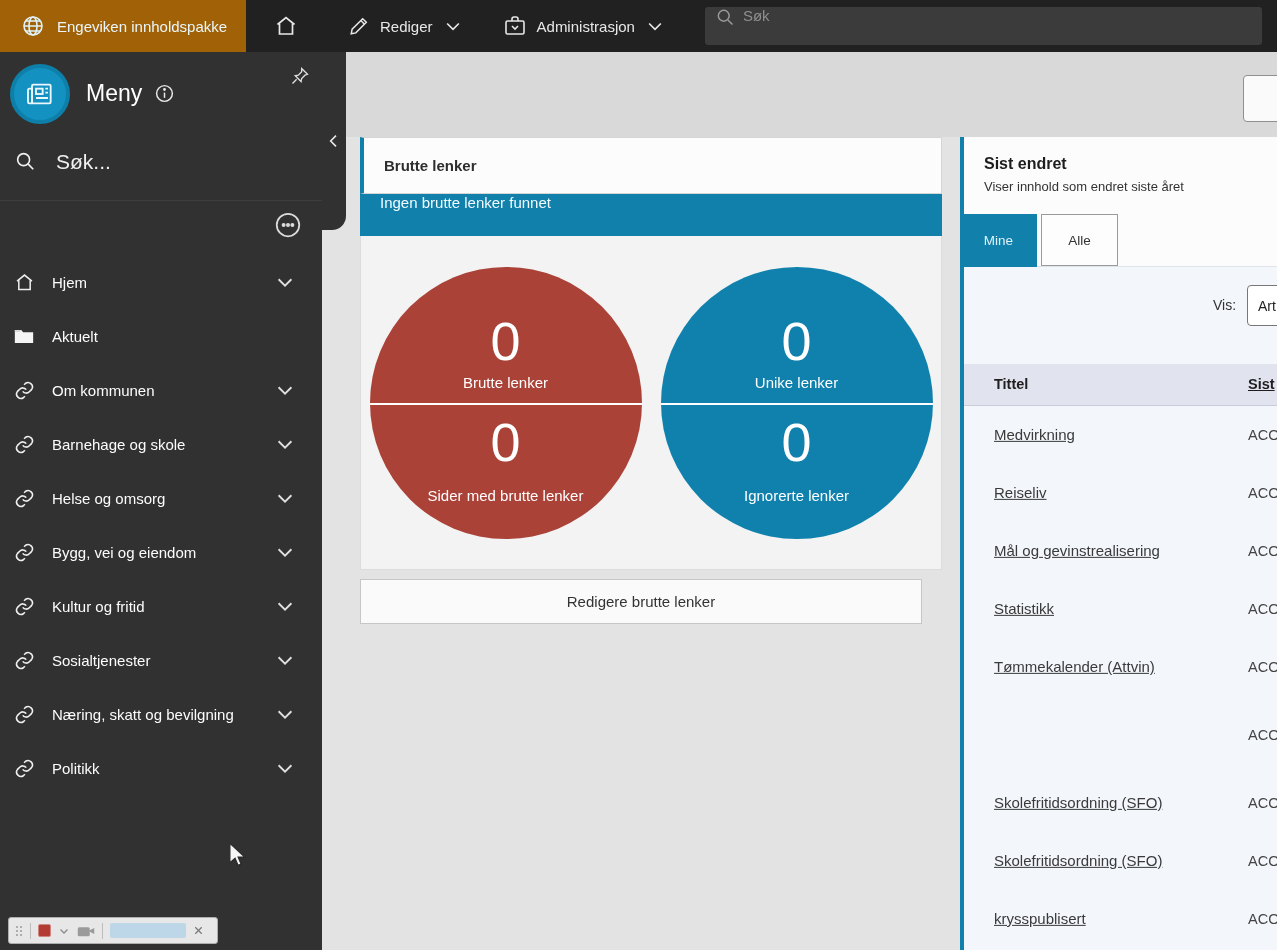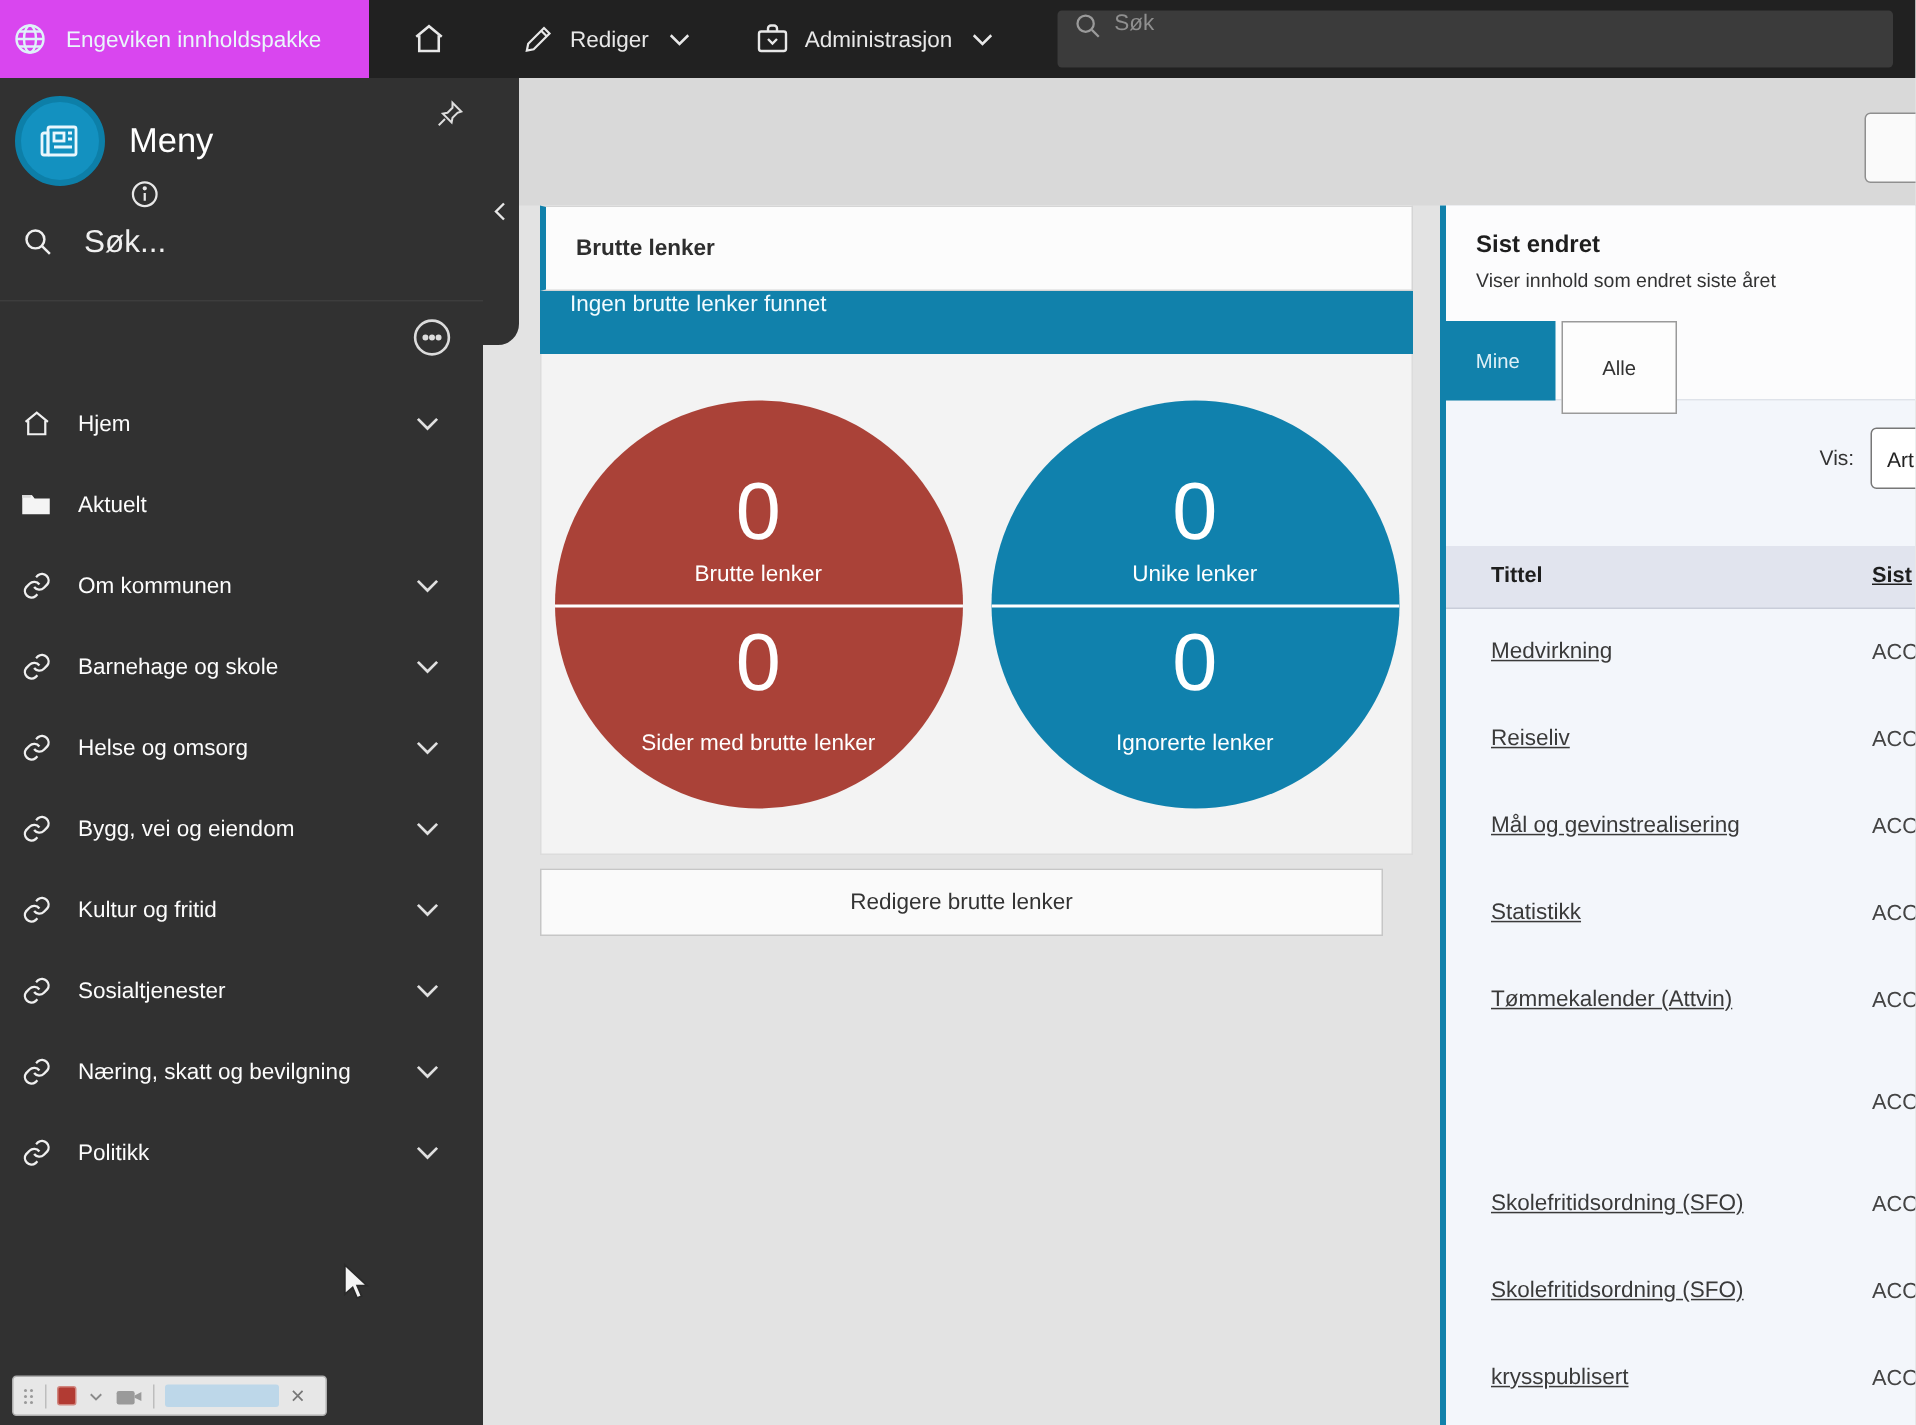--- a/index.html
+++ b/index.html
@@ -2,22 +2,22 @@
 <html><head>
 <meta charset="utf-8">
 <style>
   * { margin:0; padding:0; box-sizing:border-box; }
   html,body { width:1277px; height:950px; overflow:hidden; position:relative;
     background:#e3e3e3; font-family:"Liberation Sans", sans-serif; }
 
   
   .topbar { position:absolute; left:0; top:0; width:1277px; height:52px;
     background:#212121; z-index:30; display:flex; align-items:center; }
-  .brand { width:246px; height:52px; background:#d946ef; display:flex;
-    align-items:center; gap:12px; padding-left:8px; cursor:pointer; }
+  .brand { width:246px; height:52px; background:#a16207; display:flex;
+    align-items:center; gap:12px; padding-left:21px; cursor:pointer; }
   .brand span { color:#eaf6fb; font-size:15px; }
   .tb-btn { width:44px; height:44px; display:flex; align-items:center;
     justify-content:center; margin-left:18px; cursor:pointer; }
   .tb-group { display:flex; align-items:center; gap:10px; color:#e8e8e8;
     font-size:15px; margin-left:40px; cursor:pointer; }
   .tb-search { flex:1; margin:0 15px 0 40px; height:38px; background:#3b3b3b;
     border-radius:3px; display:flex; align-items:flex-start; padding:0 10px; gap:8px; }
   .tb-search input { flex:1; background:transparent; border:none; outline:none;
     color:#cfcfcf; font-size:15px; font-family:"Liberation Sans",sans-serif; }
   .tb-search input::placeholder { color:#8f8f8f; }
@@ -33,21 +33,21 @@
   
   .sidebar { position:absolute; left:0; top:52px; width:322px; height:898px;
     background:#313131; z-index:20; color:#fff; }
   .sb-handle { position:absolute; left:322px; top:52px; width:24px; height:178px;
     background:#313131; border-radius:0 0 14px 0; z-index:20; display:flex;
     align-items:center; justify-content:center; cursor:pointer; }
   .sb-avatar { position:absolute; left:10px; top:12px; width:60px; height:60px;
     border-radius:50%; background:#1391c0; border:4px solid #0d7fa8; display:flex;
     align-items:center; justify-content:center; }
   .sb-title { position:absolute; left:86px; top:28px; font-size:23px; color:#fff;
-    display:flex; align-items:flex-start; gap:12px;flex-direction:column; }
+    display:flex; align-items:center; gap:12px; }
   .sb-pin { position:absolute; left:286px; top:10px; width:28px; height:28px;
     cursor:pointer; display:flex; align-items:center; justify-content:center; }
   .sb-search { position:absolute; left:14px; top:98px; display:flex;
     align-items:flex-start; gap:20px; width:260px; }
   .sb-search input { background:transparent; border:none; outline:none; color:#fff;
     font-size:21px; width:200px; font-family:"Liberation Sans",sans-serif; }
   .sb-search input::placeholder { color:#f0f0f0; }
   .sb-divider { position:absolute; left:0; top:148px; width:322px; height:1px;
     background:#3d3d3d; }
   .sb-ellipsis { position:absolute; left:273px; top:158px; width:30px; height:30px;
@@ -88,21 +88,21 @@
     background:#f3f6fb; border-left:4px solid #1181ab; z-index:5; overflow:hidden; }
   .lm-top { position:absolute; top:0; left:0; right:0; height:130px;
     background:#fcfcfd; border-bottom:1px solid #dfe3ea; }
   .lm-title { position:absolute; left:20px; top:18px; font-size:16px;
     font-weight:bold; color:#1e1e1e; }
   .lm-sub { position:absolute; left:20px; top:42px; font-size:13px; color:#333; }
   .tab { position:absolute; top:77px; height:53px; width:77px; display:flex;
     align-items:center; justify-content:center; font-size:13.5px; cursor:pointer; }
   .tab.mine { left:-4px; background:#1181ab; color:#dff0f7; z-index:2; }
   .tab.alle { left:77px; background:#fdfdfd; color:#333;
-    border:1px solid #9a9a9a; height:62px; }
+    border:1px solid #9a9a9a; height:52px; }
   .lm-filter-label { position:absolute; left:249px; top:160px; font-size:14px;
     color:#333; }
   .lm-filter-box { position:absolute; left:283px; top:148px; width:60px;
     height:41px; background:#fff; border:1px solid #777; border-radius:4px;
     display:flex; align-items:center; padding-left:10px; font-size:14px;
     color:#222; cursor:pointer; }
   .lm-thead { position:absolute; left:0; top:227px; right:0; height:42px;
     background:#e1e4ee; border-bottom:1px solid #c9cdd9; }
   .th-title { position:absolute; left:30px; top:12px; font-size:14.5px;
     font-weight:bold; color:#1e1e1e; cursor:pointer; }

